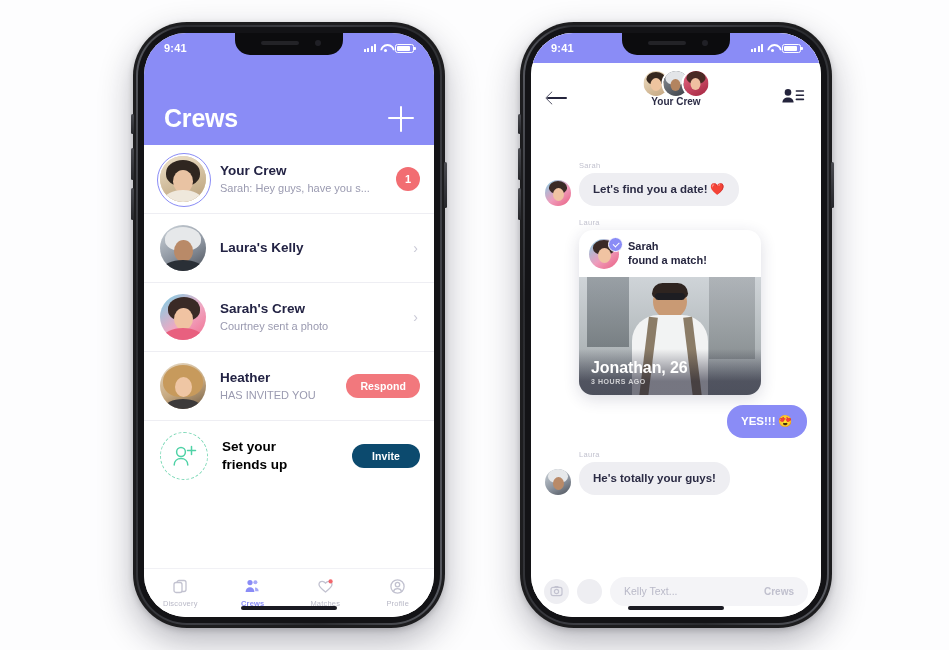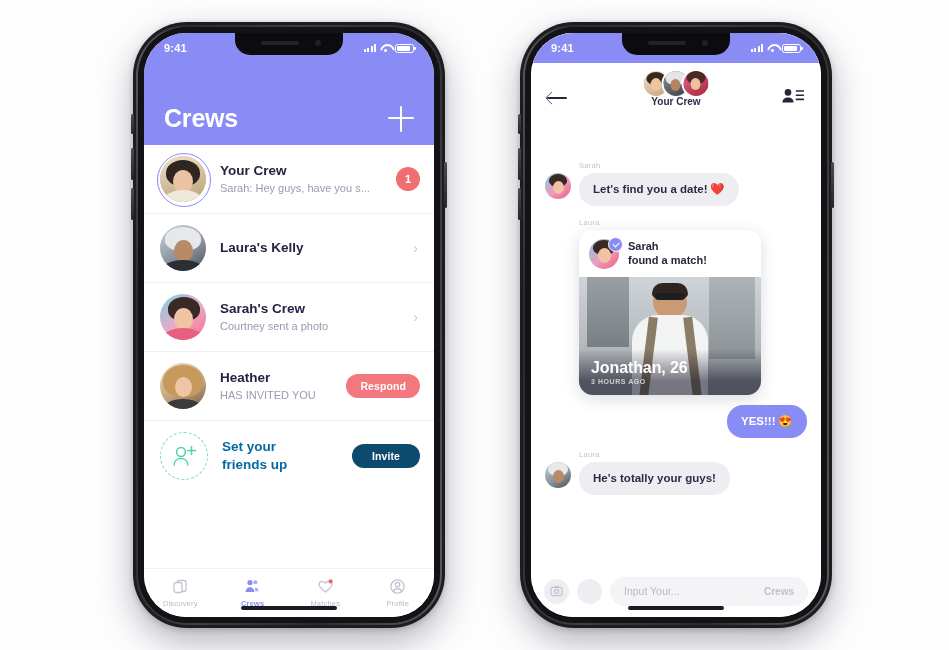--- a/index.html
+++ b/index.html
@@ -80,21 +80,21 @@
   .badge{width:24px;height:24px;border-radius:50%;background:#f26d72;color:#fff;
          font-size:11px;font-weight:700;display:flex;align-items:center;justify-content:center;flex:0 0 24px;}
   .chev{color:#c9c9d6;font-size:14px;flex:0 0 auto;padding-right:2px;}
   .pill{border-radius:14px;padding:6px 14px;font-size:10.5px;font-weight:700;color:#fff;
         flex:0 0 auto;cursor:pointer;letter-spacing:.1px;}
   .pill.respond{background:#f2787d;}
   .pill.invite{background:#0c4a6e;padding:6px 20px;}
 
   .dashed-av{width:46px;height:46px;border-radius:50%;border:1.6px dashed #7fd9b8;
              flex:0 0 46px;display:flex;align-items:center;justify-content:center;position:relative;}
-  .two-line{font-size:13.5px;font-weight:700;color:#0369a1;line-height:1.28;}
+  .two-line{font-size:13.5px;font-weight:700;color:#000000;line-height:1.28;}
 
   
   .ph{position:absolute;inset:0;}
   .ph .bg{position:absolute;inset:0;}
   .ph .face{position:absolute;border-radius:50%;}
   .ph .hair{position:absolute;border-radius:50% 50% 44% 44%;}
   .ph .body{position:absolute;border-radius:50% 50% 0 0;}
 
   
   .tabbar{position:absolute;left:0;right:0;bottom:0;height:48px;background:#fff;
@@ -125,21 +125,21 @@
   .tabs2{position:absolute;left:0;right:0;top:52px;display:flex;justify-content:center;gap:68px;}
   .tb{font-size:9.5px;font-weight:700;letter-spacing:.7px;color:#b4b4c4;position:relative;
       padding-bottom:5px;cursor:pointer;}
   .tb.on{color:#24243c;}
   .tb.on:after{content:"";position:absolute;left:0;right:0;bottom:0;height:1.6px;background:#24243c;border-radius:2px;}
   .reddot{display:inline-block;width:5px;height:5px;border-radius:50%;background:#f2666c;
           vertical-align:middle;margin-left:5px;}
 
   .chatbody{position:absolute;left:0;right:0;top:116px;bottom:52px;background:#fff;
             padding:6px 14px 0;box-sizing:border-box;overflow:hidden;}
-  .msg{display:flex;align-items:flex-start;margin-bottom:12px;}
+  .msg{display:flex;align-items:flex-end;margin-bottom:12px;}
   .msg .mav{width:26px;height:26px;border-radius:50%;flex:0 0 26px;overflow:hidden;position:relative;margin-right:8px;}
   .sender{font-size:7.5px;color:#c2c2cf;margin:6px 0 3px 34px;letter-spacing:.3px;}
   .bub{background:#eeeef2;border-radius:16px;padding:9px 14px;font-size:11.5px;
        color:#2b2b44;font-weight:600;max-width:190px;line-height:1.3;}
   .bub.out{background:#8a8cf6;color:#fff;}
   .msg.right{justify-content:flex-end;}
 
   .matchcard{margin-left:34px;width:182px;background:#fff;border-radius:14px;
              box-shadow:0 4px 16px rgba(40,40,80,.16);overflow:hidden;}
   .mc-head{display:flex;align-items:center;padding:9px 10px 8px;}
@@ -490,21 +490,21 @@
       <div class="inputbar">
         <div class="circ">
           <svg width="13" height="12" viewBox="0 0 13 12">
               <rect x="1" y="2.4" width="11" height="8.2" rx="2" fill="none" stroke="#c3c3d0" stroke-width="1.2"></rect>
               <circle cx="6.5" cy="6.5" r="2.1" fill="none" stroke="#c3c3d0" stroke-width="1.2"></circle>
               <rect x="4.4" y="1" width="4.2" height="2" rx=".8" fill="#c3c3d0"></rect>
             </svg>
         </div>
         <div class="circ"></div>
         <div class="inputfield">
-          <div class="plc">Input Your...</div>
+          <div class="plc">Kelly Text...</div>
           <div class="snd">Crews</div>
         </div>
       </div>
 
       <div class="home-ind"></div>
     </div>
   </div>
 
 </div>
 

